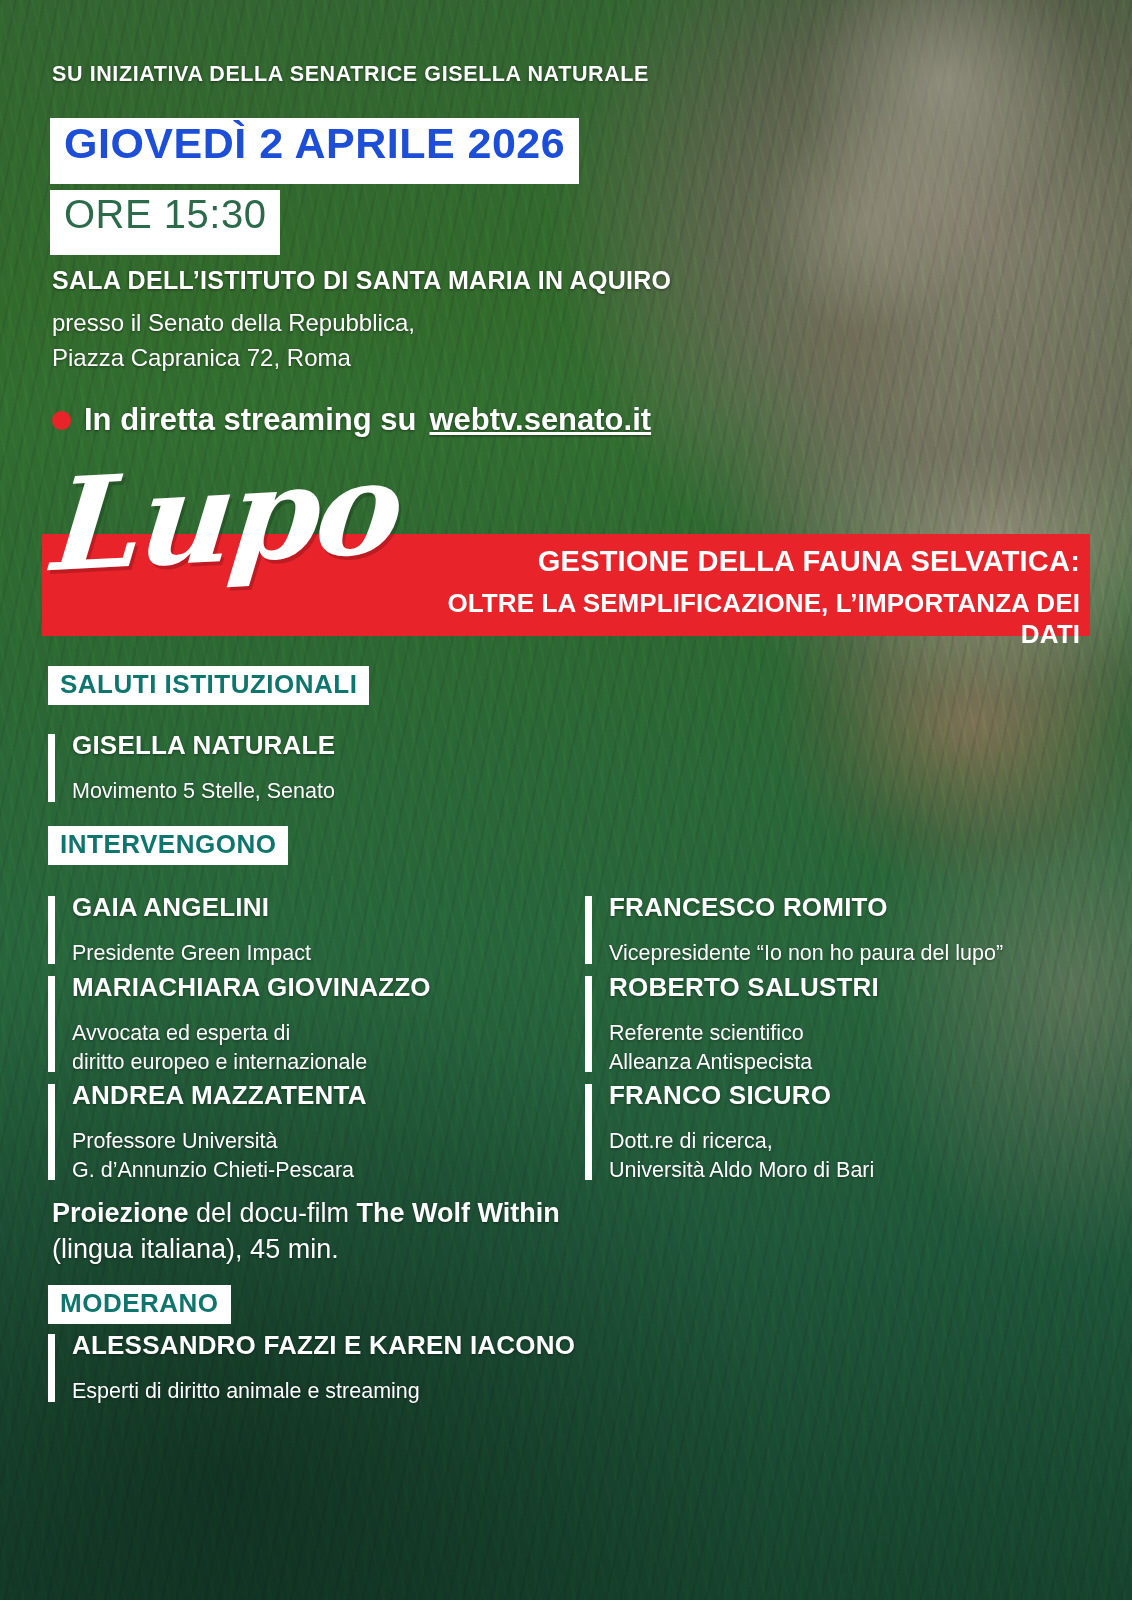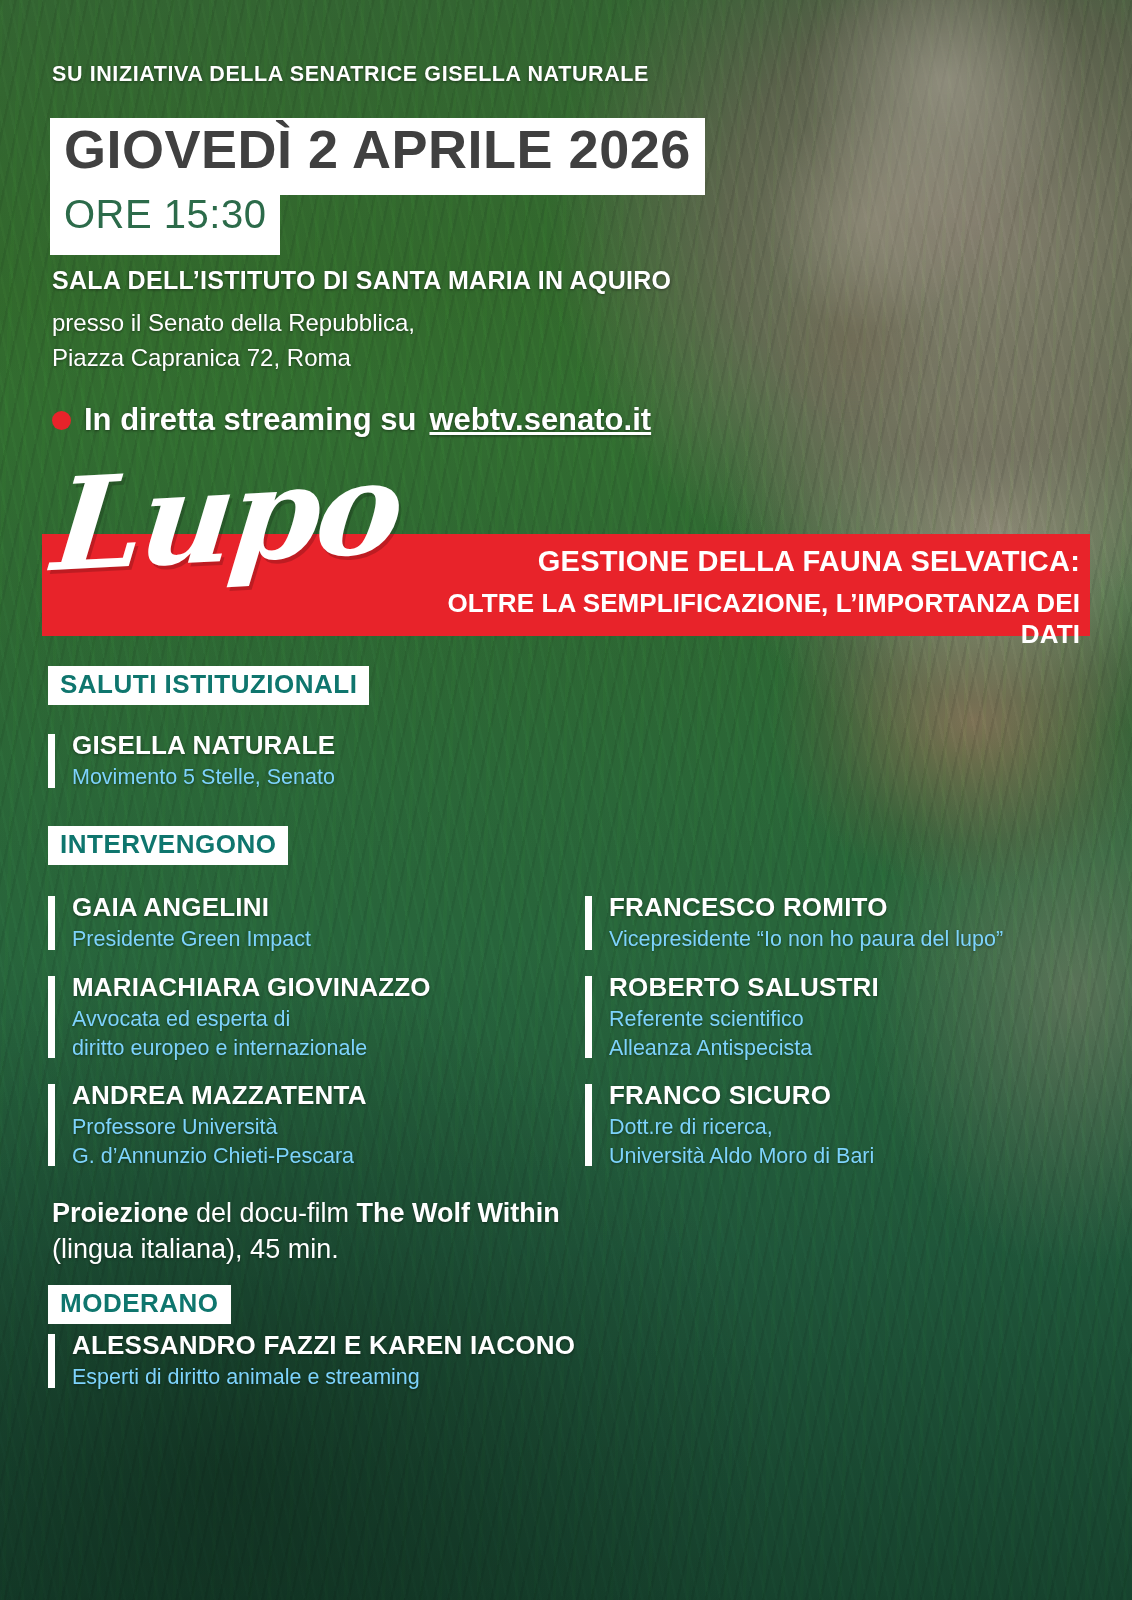--- a/index.html
+++ b/index.html
@@ -52,22 +52,22 @@
   .content { position: relative; z-index: 5; }
 
   
   .initiative {
     position: absolute; left: 52px; top: 62px;
     font-size: 21.5px; font-weight: bold; letter-spacing: .6px;
     color: #ffffff; text-shadow: 0 1px 3px rgba(0,0,0,.45);
   }
   .dateline {
     position: absolute; left: 50px; top: 118px;
-    background: #ffffff; color: #404040;
-    font-size: 54px; font-weight: bold; letter-spacing: .5px;
+    background: #ffffff; color: #1d4ed8;
+    font-size: 43px; font-weight: bold; letter-spacing: .5px;
     padding: 4px 14px 18px 14px; line-height: 1.02;
   }
   .timeline {
     position: absolute; left: 50px; top: 190px;
     background: #ffffff; color: #2c6b4a;
     font-size: 40px; font-weight: normal; letter-spacing: .5px;
     padding: 3px 14px 20px 14px; line-height: 1.05;
   }
   .venue {
     position: absolute; left: 52px; top: 266px;
@@ -123,21 +123,21 @@
   .person { position: absolute; padding-left: 24px; }
   .person::before {
     content: ""; position: absolute; left: 0; top: 4px; bottom: 4px;
     width: 7px; background: #ffffff;
   }
   .p-name {
     font-size: 26px; font-weight: bold; color: #fff; letter-spacing: .2px;
     text-shadow: 0 1px 3px rgba(0,0,0,.4);
   }
   .p-role {
-    font-size: 21.5px; color: #7dd3fc; line-height: 1.33; margin-top: 2px;
+    font-size: 21.5px; color: #ffffff; line-height: 1.33; margin-top: 16px;
     text-shadow: 0 1px 3px rgba(0,0,0,.4);
   }
 
   #p-host { left: 48px; top: 730px; width: 520px; }
   #p-a0 { left: 48px; top: 892px; width: 500px; }
   #p-a1 { left: 48px; top: 972px; width: 520px; }
   #p-a2 { left: 48px; top: 1080px; width: 520px; }
   #p-b0 { left: 585px; top: 892px; width: 520px; }
   #p-b1 { left: 585px; top: 972px; width: 520px; }
   #p-b2 { left: 585px; top: 1080px; width: 520px; }

